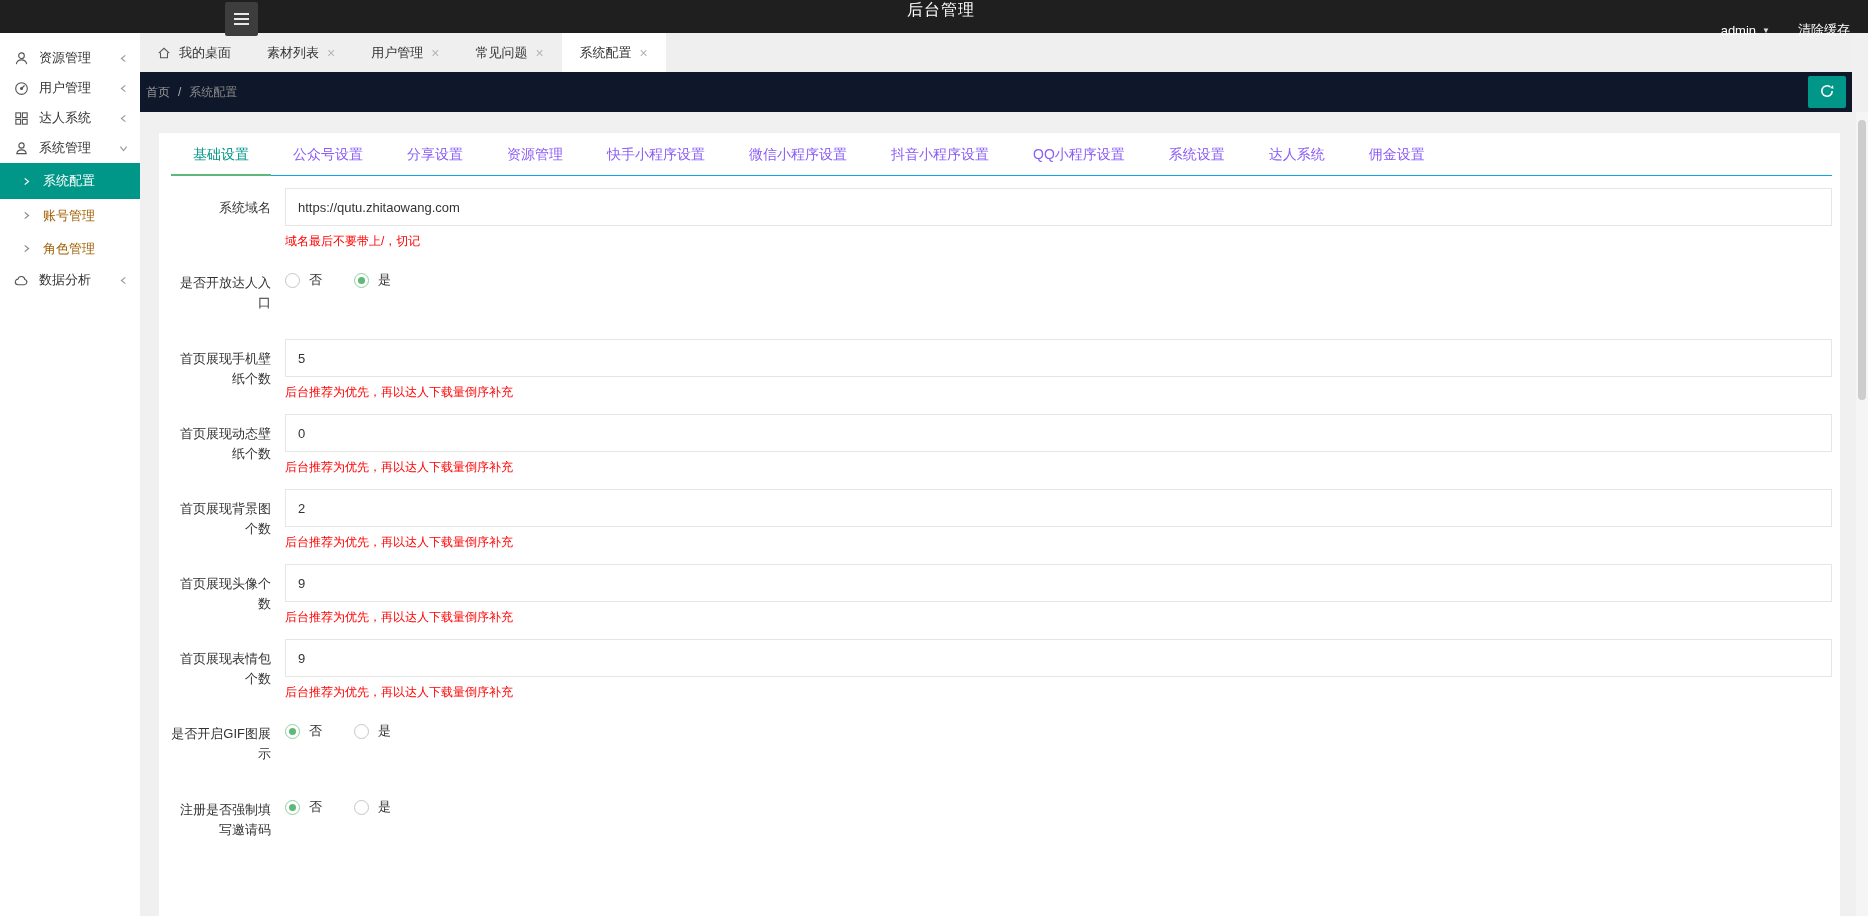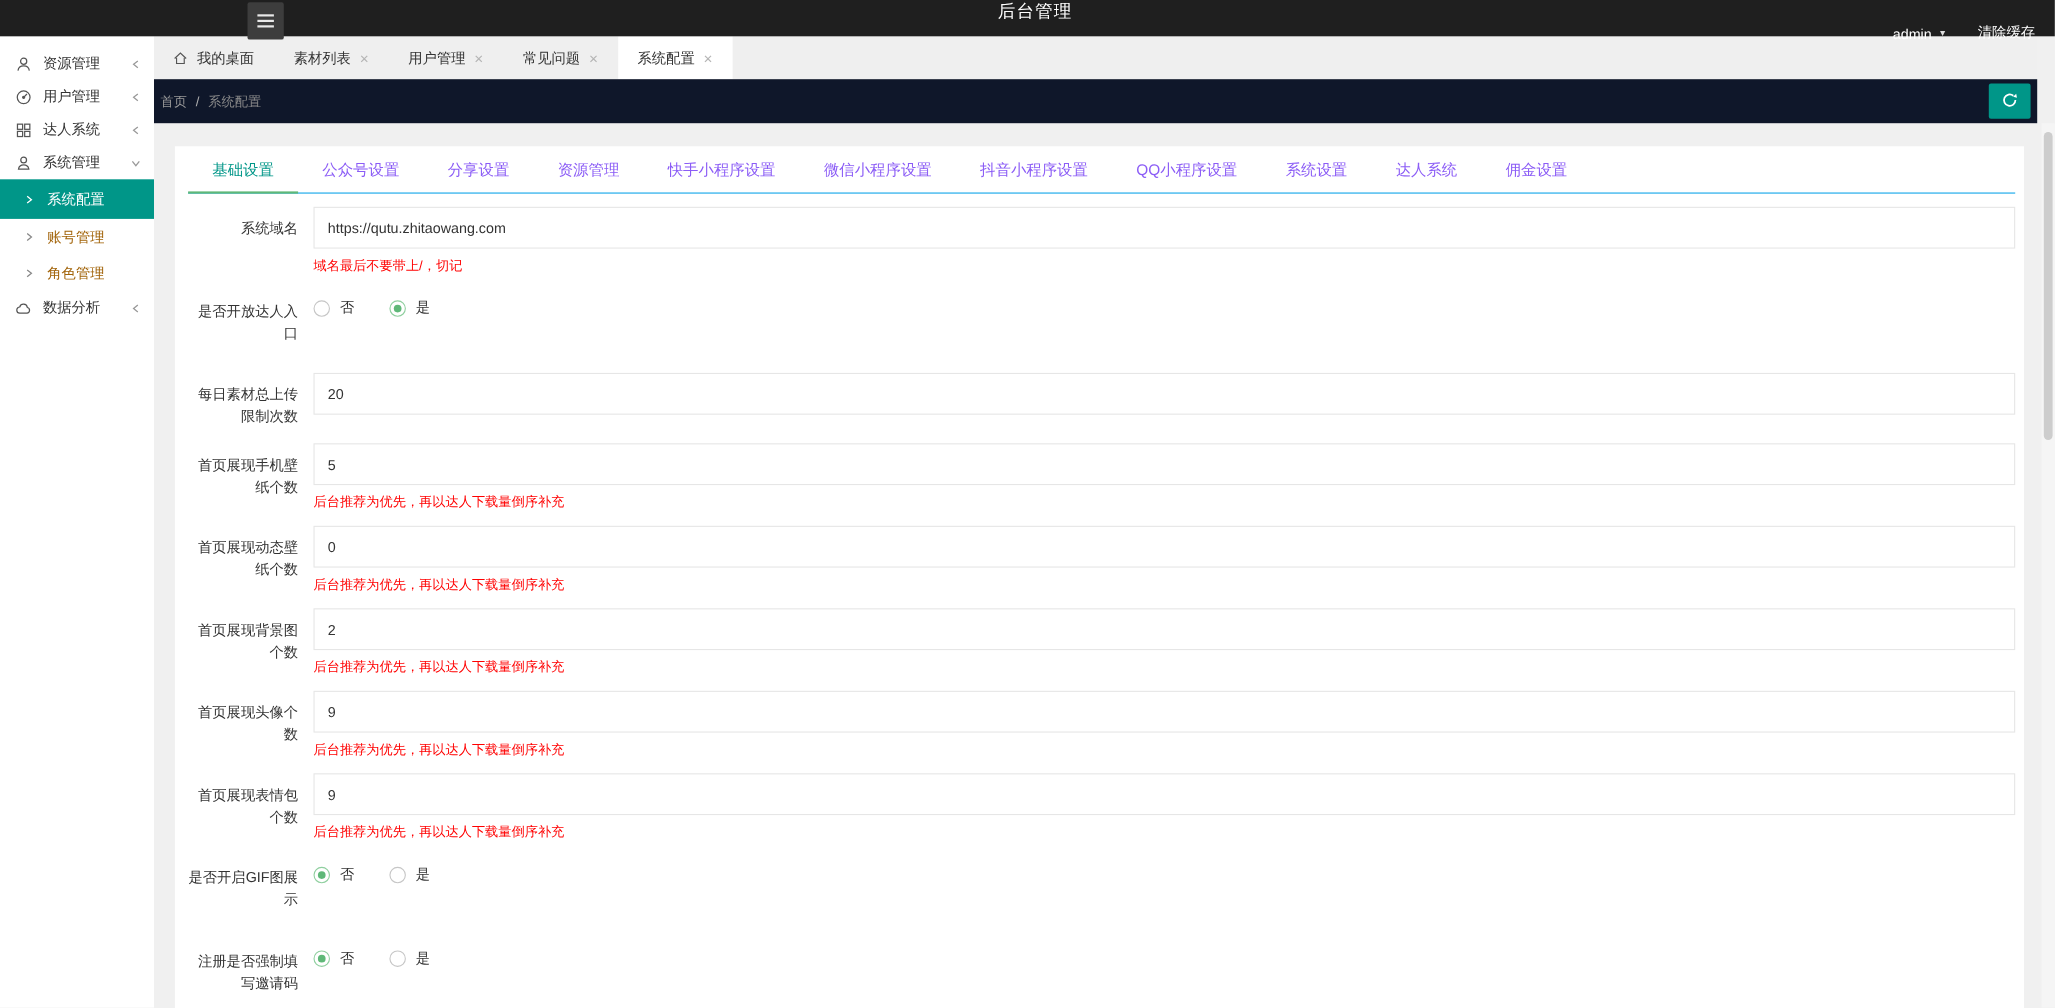--- a/index.html
+++ b/index.html
@@ -281,24 +281,20 @@
                   <span>否</span>
                 </span>
                 <span class="radio-opt">
                   <span class="radio-circle checked"></span>
                   <span>是</span>
                 </span>
               </div>
             </div>
           </div>
           <div class="form-item">
-            <div class="form-label">每日素材总上传限制次数</div>
-            <div class="form-content"><input type="text" value="20" style=""></div>
-          </div>
-          <div class="form-item">
             <div class="form-label">首页展现手机壁纸个数</div>
             <div class="form-content"><input type="text" value="5" style=""><div class="hint">后台推荐为优先，再以达人下载量倒序补充</div></div>
           </div>
           <div class="form-item">
             <div class="form-label">首页展现动态壁纸个数</div>
             <div class="form-content"><input type="text" value="0" style=""><div class="hint">后台推荐为优先，再以达人下载量倒序补充</div></div>
           </div>
           <div class="form-item">
             <div class="form-label">首页展现背景图个数</div>
             <div class="form-content"><input type="text" value="2" style=""><div class="hint">后台推荐为优先，再以达人下载量倒序补充</div></div>

